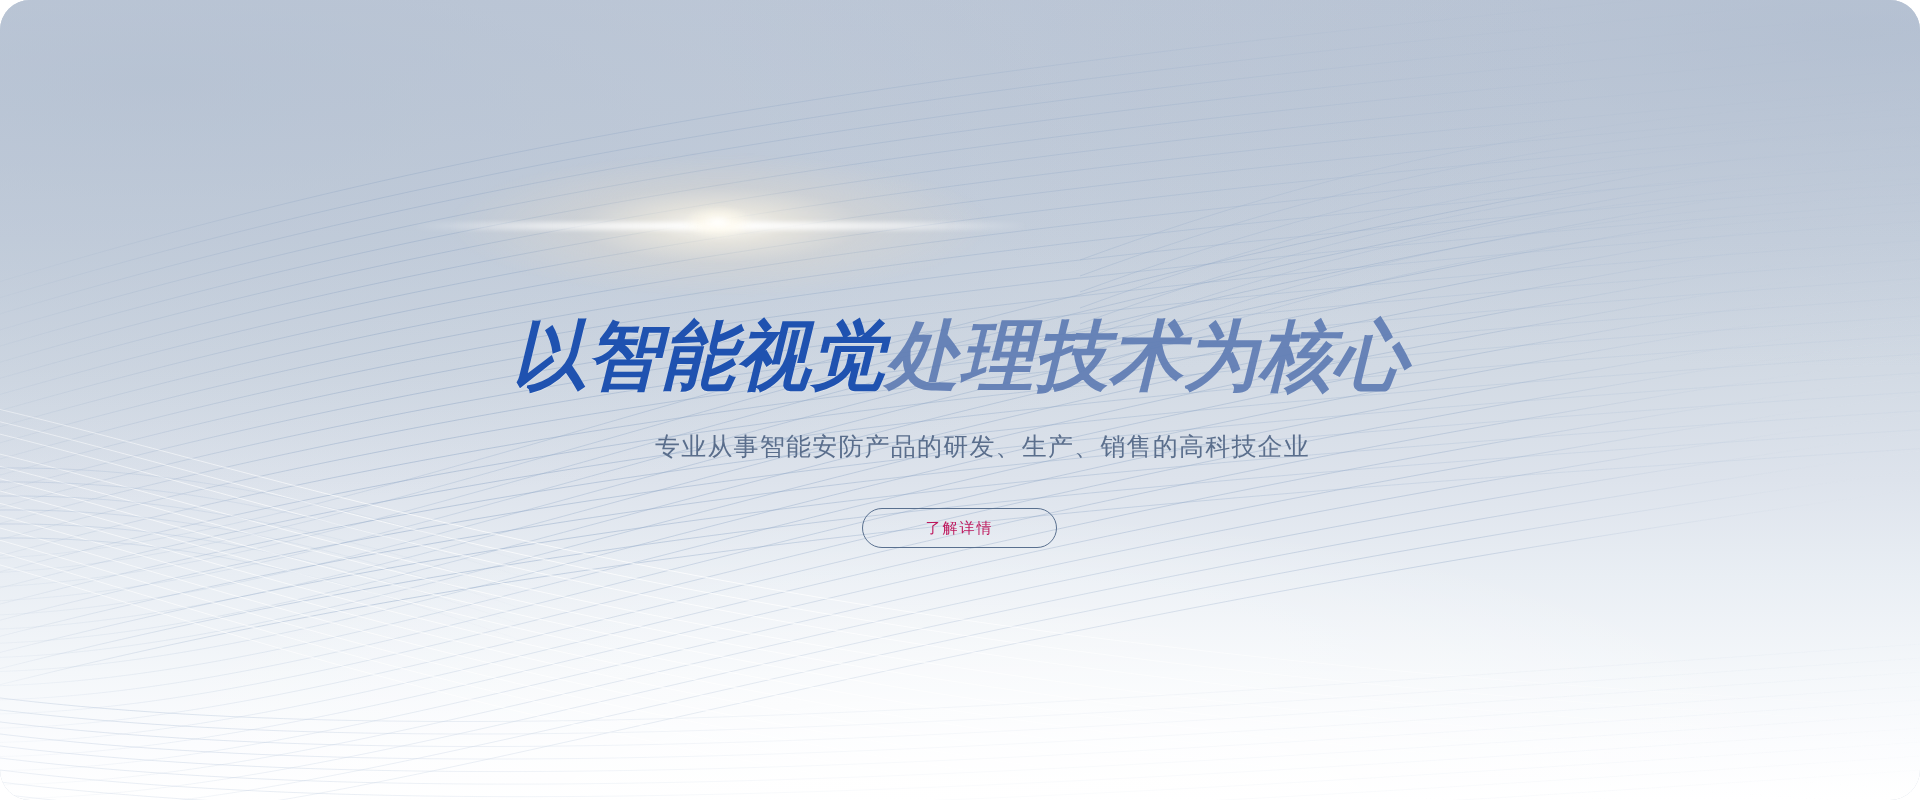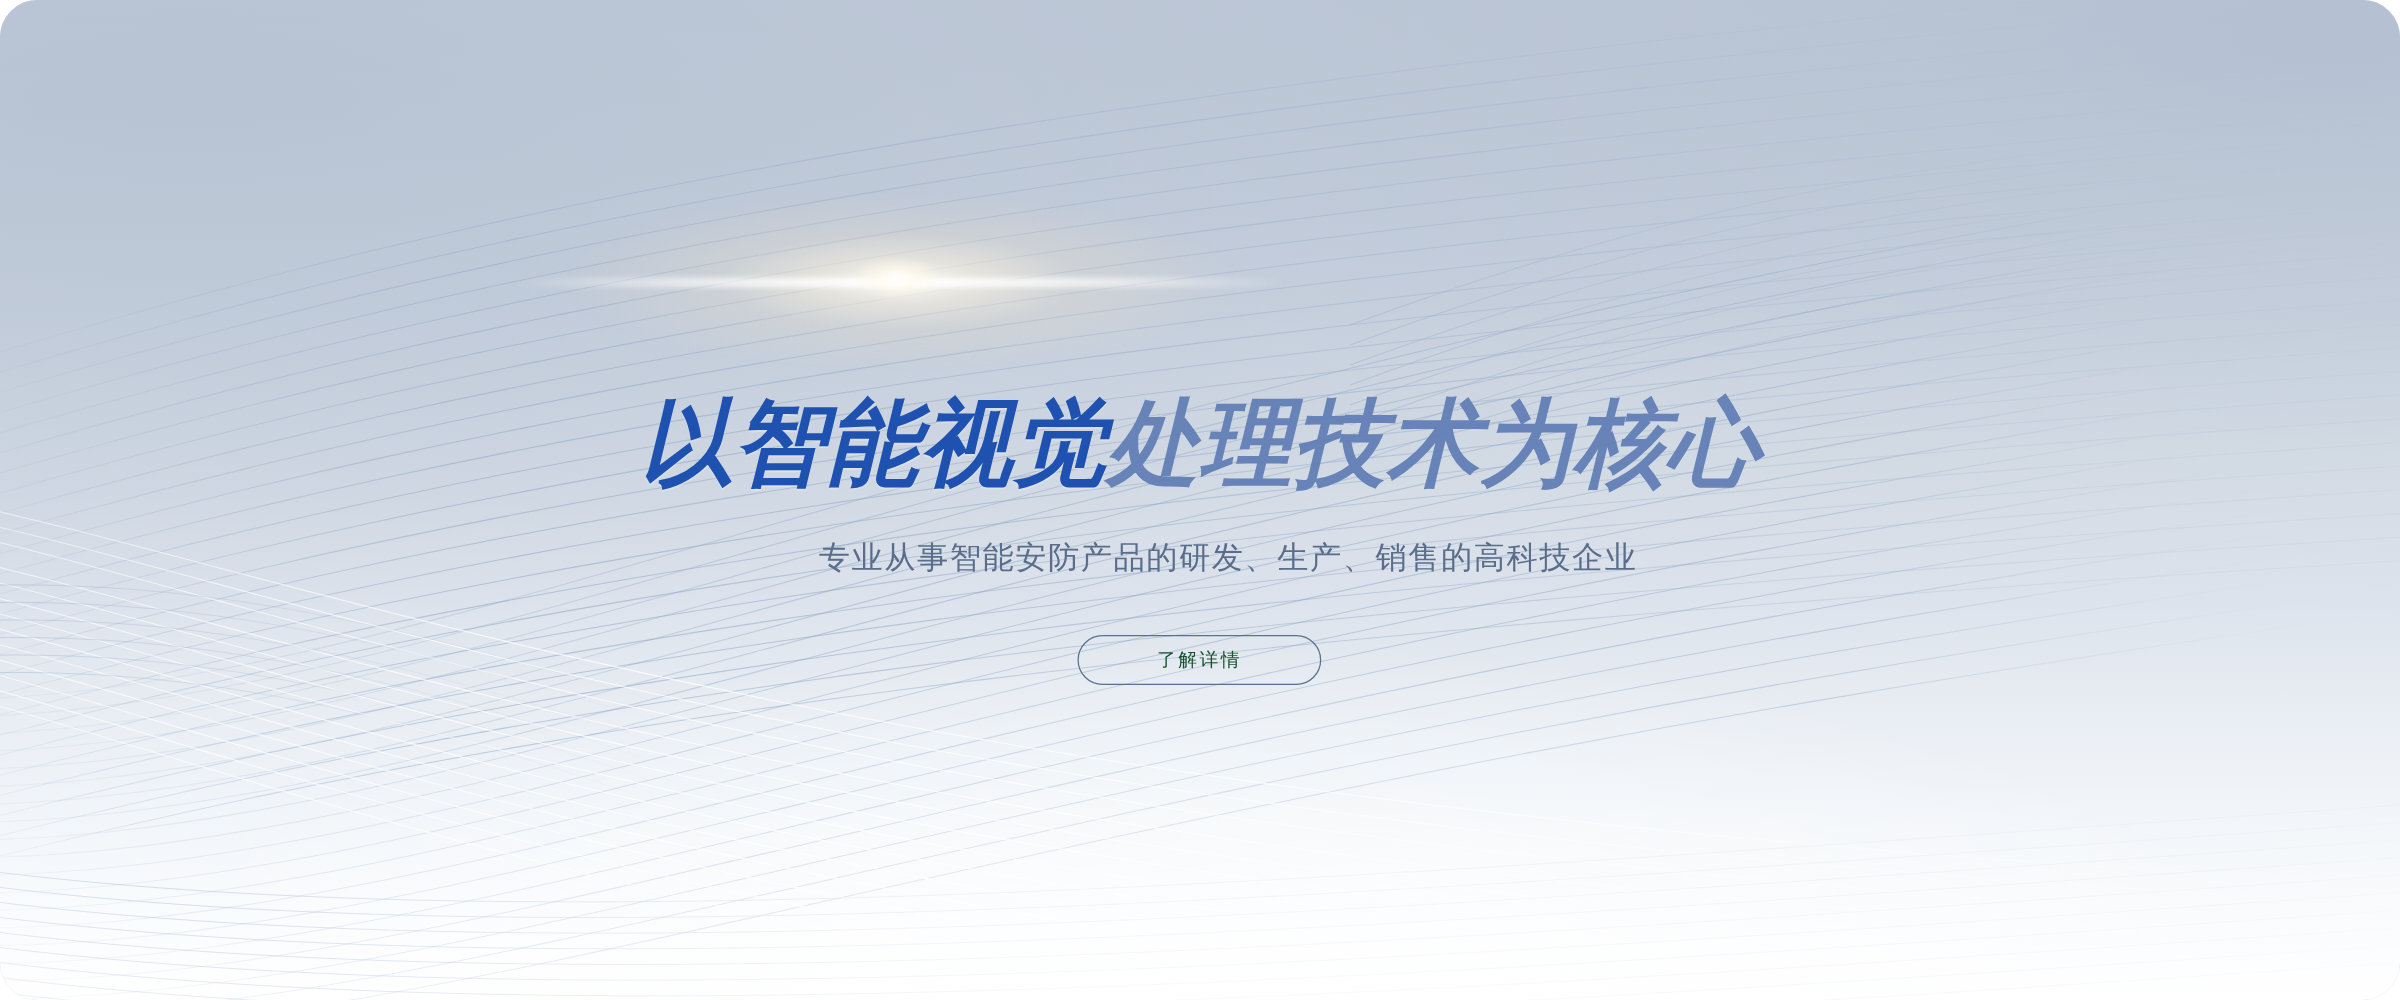--- a/index.html
+++ b/index.html
@@ -140,21 +140,21 @@
   #cta-button {
     position: absolute;
     left: 862px;
     top: 508px;
     width: 195px;
     height: 40px;
     box-sizing: border-box;
     border: 1.6px solid #59708f;
     border-radius: 20px;
     background: transparent;
-    color: #14532d;
+    color: #be185d;
     font-family: "Liberation Sans", "DejaVu Sans", sans-serif;
     font-size: 15px;
     letter-spacing: 2px;
     cursor: pointer;
     display: flex;
     align-items: center;
     justify-content: center;
     padding: 0;
   }
 </style>

